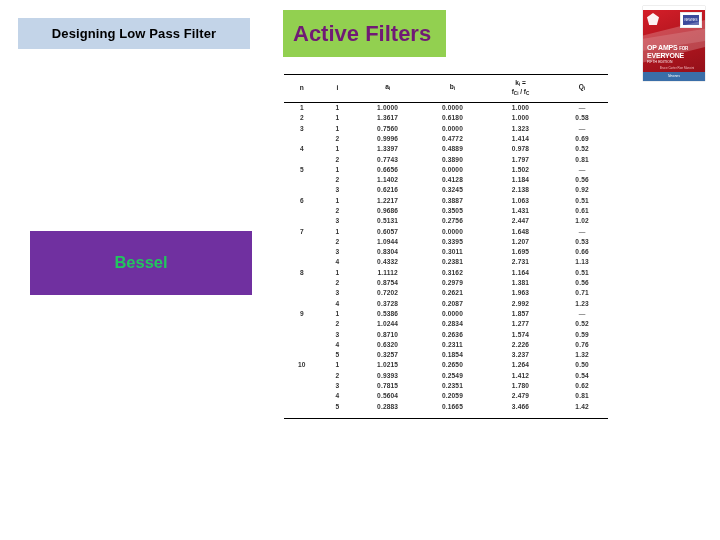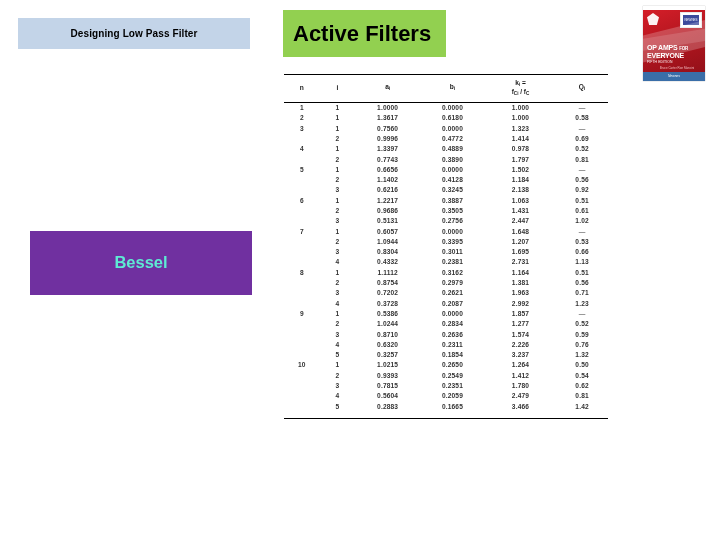--- a/index.html
+++ b/index.html
@@ -30,21 +30,21 @@
     left: 18px;
     top: 18px;
     width: 232px;
     height: 31px;
     background: #c3d4e8;
     display: flex;
     align-items: center;
     justify-content: center;
   }
   .topic-label-text {
-    font-size: 10px;
+    font-size: 13px;
     font-weight: bold;
     color: #000000;
     letter-spacing: 0.1px;
     white-space: nowrap;
   }
 
   
   .title-banner {
     position: absolute;
     left: 283px;
@@ -53,41 +53,41 @@
     height: 47px;
     background: #92d050;
     display: flex;
     align-items: center;
     padding-left: 10px;
     box-sizing: border-box;
   }
   .title-banner-text {
     font-size: 22px;
     font-weight: bold;
-    color: #000000;
+    color: #701a75;
     white-space: nowrap;
   }
 
   
   .purple-box {
     position: absolute;
     left: 30px;
     top: 231px;
     width: 222px;
     height: 64px;
     background: #7030a0;
     display: flex;
     flex-direction: column;
     align-items: center;
     justify-content: center;
   }
   .purple-box-line {
     font-size: 16.5px;
     font-weight: bold;
-    color: #5eead4;
+    color: #22c55e;
     line-height: 1.32;
     white-space: nowrap;
   }
 
   
   .book-cover {
     position: absolute;
     left: 643px;
     top: 6px;
     width: 62px;

